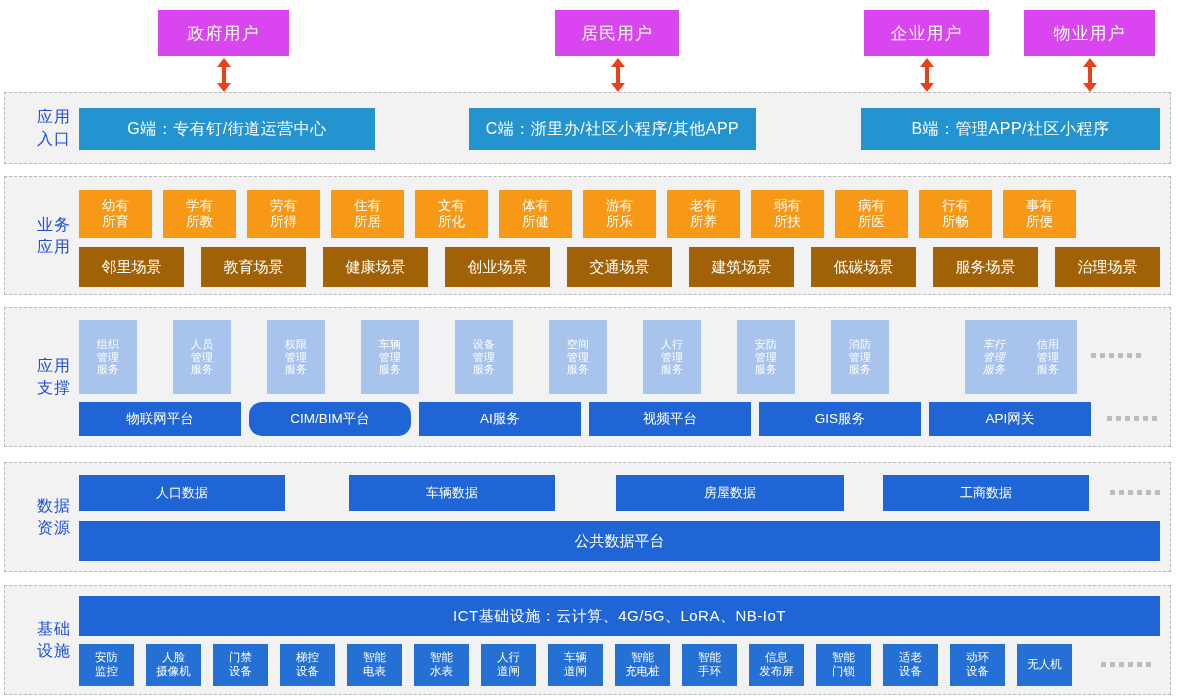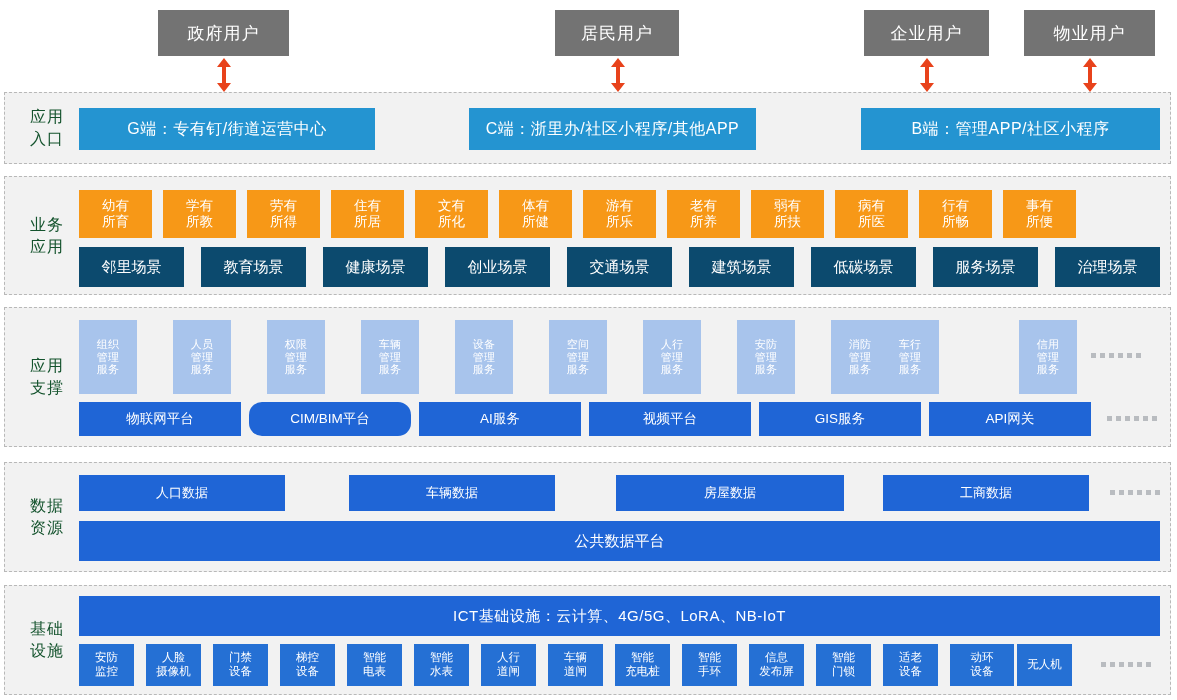--- a/index.html
+++ b/index.html
@@ -23,21 +23,21 @@
     position: absolute;
     left: 0;
     top: 0;
     width: 1177px;
     height: 92px;
   }
   .user-box {
     position: absolute;
     top: 10px;
     height: 46px;
-    background: #737373;
+    background: #d946ef;
     color: #ffffff;
     font-size: 17px;
     display: flex;
     align-items: center;
     justify-content: center;
     letter-spacing: 1px;
     line-height: 1;
   }
   .arrow {
     position: absolute;
@@ -54,24 +54,24 @@
     box-sizing: border-box;
     border: 1px dashed #b8b8b8;
     background: #f2f2f2;
   }
   .layer-label {
     position: absolute;
     left: 18px;
     top: 50%;
     transform: translateY(-50%);
     width: 48px;
-    color: #14532d;
+    color: #1d4ed8;
     font-size: 16px;
     line-height: 22px;
-    text-align: center;
+    text-align: right;
     letter-spacing: 1px;
     white-space: pre-line;
   }
   .layer-body {
     position: absolute;
     left: 74px;
     right: 12px;
     top: 0;
     bottom: 0;
   }
@@ -103,21 +103,21 @@
   #layer-business { top: 176px; height: 119px; }
   .biz-top {
     top: 13px;
     height: 48px;
     background: #f79817;
     font-size: 13.5px;
   }
   .biz-bottom {
     top: 70px;
     height: 40px;
-    background: #0c4a6e;
+    background: #a16207;
     font-size: 15px;
   }
 
   
   #layer-support { top: 307px; height: 140px; }
   .sup-top {
     top: 12px;
     height: 74px;
     background: #a8c4ec;
     font-size: 11px;
@@ -271,21 +271,21 @@
 服务</div>
       <div class="box sup-top" style="left: 564px; width: 58px;">人行
 管理
 服务</div>
       <div class="box sup-top" style="left: 658px; width: 58px;">安防
 管理
 服务</div>
       <div class="box sup-top" style="left: 752px; width: 58px;">消防
 管理
 服务</div>
-      <div class="box sup-top" style="left: 802px; width: 58px;">车行
+      <div class="box sup-top" style="left: 886px; width: 58px; font-style: italic;">车行
 管理
 服务</div>
       <div class="box sup-top" style="left: 940px; width: 58px;">信用
 管理
 服务</div>
       <div class="dots" style="left: 1012px; top: 45px;">
         <i></i>
         <i></i>
         <i></i>
         <i></i>
@@ -353,21 +353,21 @@
       <div class="box infra-bottom" style="left: 536px; width: 55px;">智能
 充电桩</div>
       <div class="box infra-bottom" style="left: 603px; width: 55px;">智能
 手环</div>
       <div class="box infra-bottom" style="left: 670px; width: 55px; text-align: center;">信息
 发布屏</div>
       <div class="box infra-bottom" style="left: 737px; width: 55px;">智能
 门锁</div>
       <div class="box infra-bottom" style="left: 804px; width: 55px;">适老
 设备</div>
-      <div class="box infra-bottom" style="left: 871px; width: 64px;">动环
+      <div class="box infra-bottom" style="left: 871px; width: 55px;">动环
 设备</div>
       <div class="box infra-bottom" style="left: 938px; width: 55px;">无人机</div>
       <div class="dots" style="left: 1022px; top: 76px;">
         <i></i>
         <i></i>
         <i></i>
         <i></i>
         <i></i>
         <i></i>
       </div>

